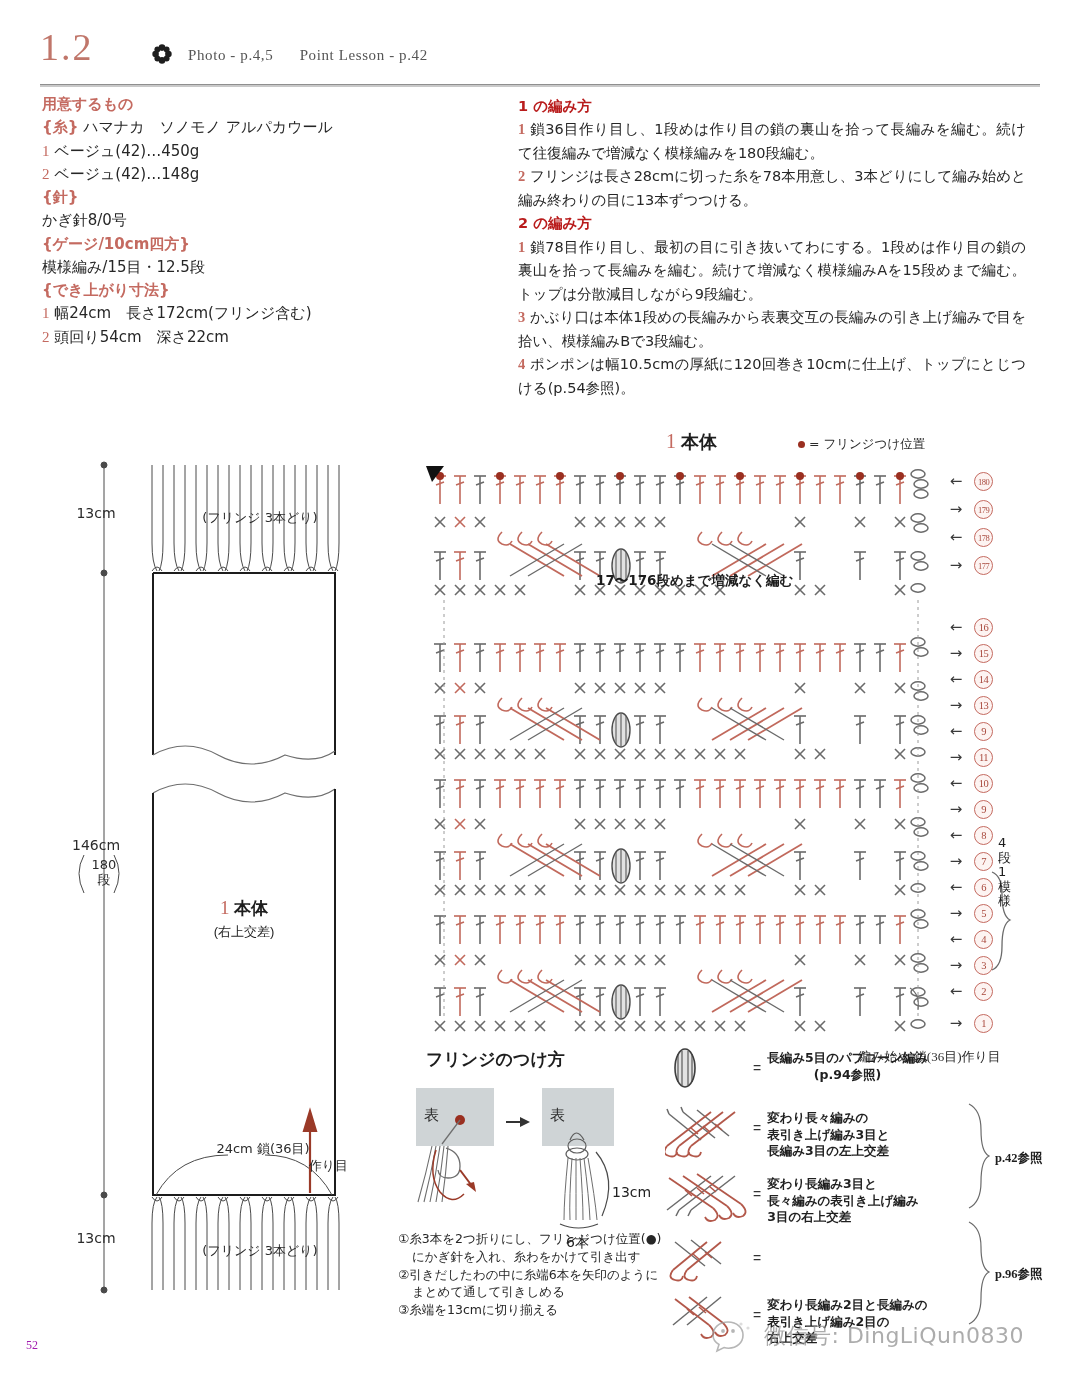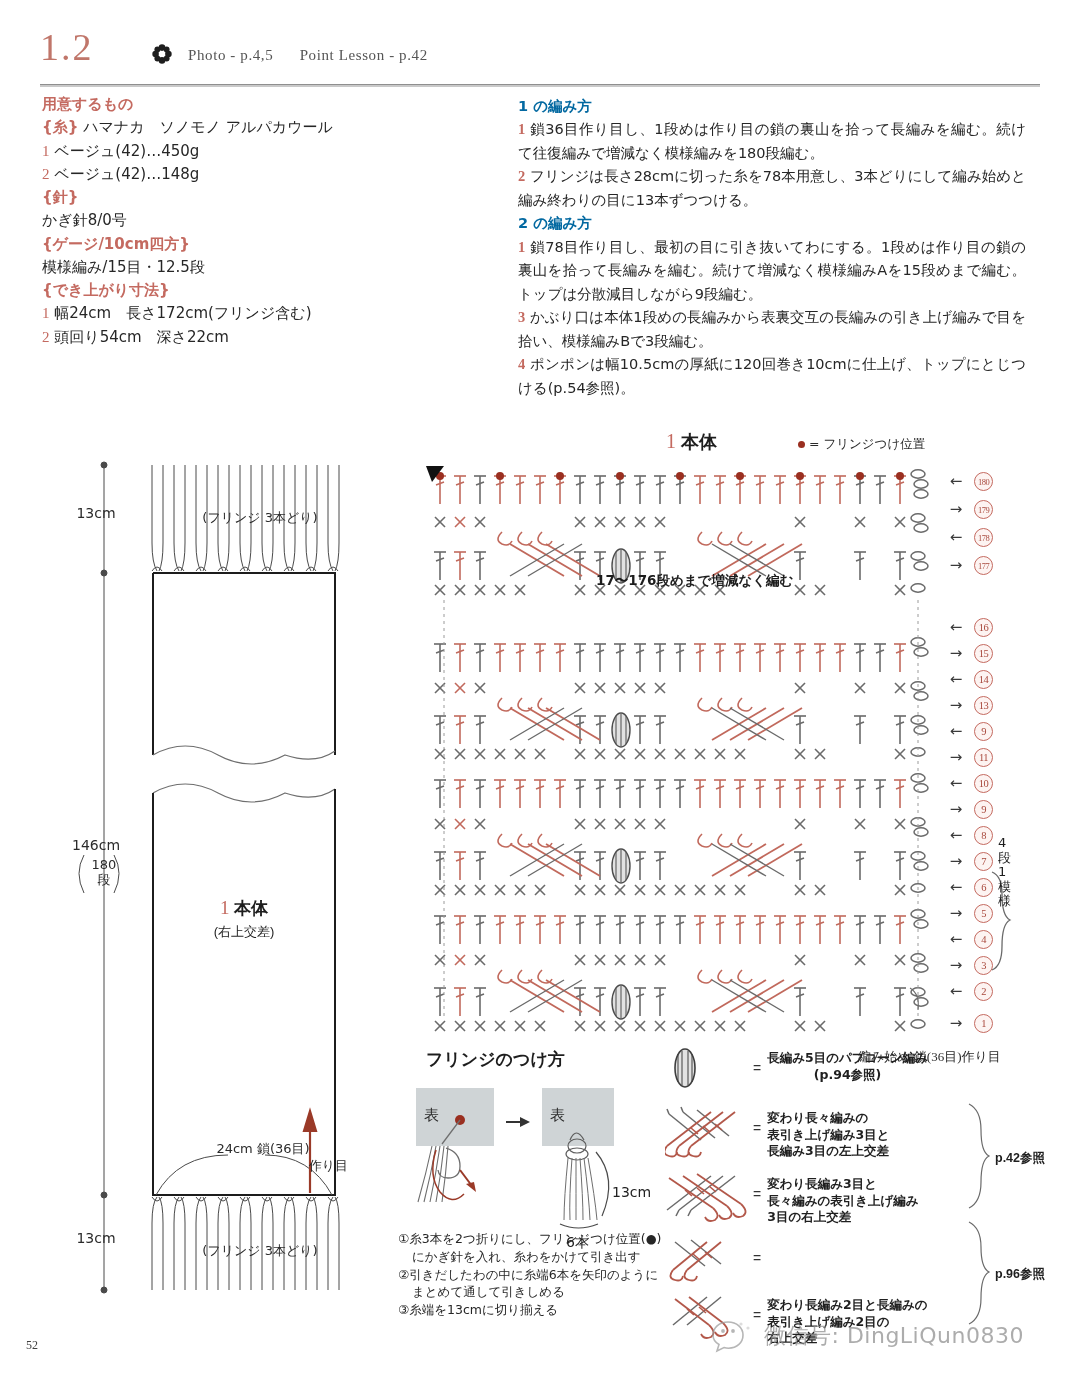--- a/index.html
+++ b/index.html
@@ -40,21 +40,21 @@
     font-size:15px; line-height:1.55; color:#262626;
   }
   .mat .red { color:#c46a60; font-weight:bold; }
   .mat .rednum { color:#c46a60; font-family:"Liberation Serif",serif; }
   .mat .ln { white-space:nowrap; }
 
   .instr {
     position:absolute; left:518px; top:95px; width:508px;
     font-size:14.5px; line-height:1.62; color:#262626;
   }
-  .instr .sechead { color:#0369a1; font-weight:bold; }
+  .instr .sechead { color:#b91c1c; font-weight:bold; }
   .instr .stepno { color:#c46a60; font-weight:bold; font-family:"Liberation Serif",serif; }
   .instr p { margin:0; text-align:justify; }
 
   
   .schem { position:absolute; left:60px; top:455px; width:330px; height:840px; }
   .schem svg { display:block; }
   .slabel {
     position:absolute; font-family:"DejaVu Sans",sans-serif;
     font-size:13px; color:#2b2b2b; text-align:center; line-height:1.25;
   }
@@ -116,24 +116,24 @@
   .fringe-steps .s { display:block; text-indent:-14px; padding-left:14px; }
 
   
   .legend { position:absolute; left:665px; top:1046px; width:400px; }
   .lg-row { position:relative; display:flex; align-items:flex-start; margin-bottom:7px; }
   .lg-sym { width:82px; flex:0 0 82px; }
   .lg-eq { font-size:14px; color:#333; margin:0 6px; padding-top:14px; }
   .lg-txt { font-size:12.5px; line-height:1.33; color:#1f1f1f;
             font-family:"DejaVu Sans",sans-serif; font-weight:bold; padding-top:4px; }
   .brace-lbl { position:absolute; font-size:12.5px; color:#1f1f1f;
-               font-family:Liberation Sans, sans-serif; font-weight:bold; }
+               font-family:Liberation Serif, serif; font-weight:bold; }
 
   
-  .pageno { position:absolute; left:26px; top:1338px; font-size:12px; color:#404040;
+  .pageno { position:absolute; left:26px; top:1338px; font-size:12px; color:#a21caf;
             font-family:"Liberation Serif",serif; }
   .watermark { position:absolute; left:712px; top:1318px; display:flex; align-items:center; gap:8px;
                opacity:.72; }
   .wm-text { font-size:22px; color:#8d8d8d; font-family:"DejaVu Sans",sans-serif;
              letter-spacing:.5px; white-space:nowrap; }
 </style>
 </head>
 <body>
 
 <div class="page">

